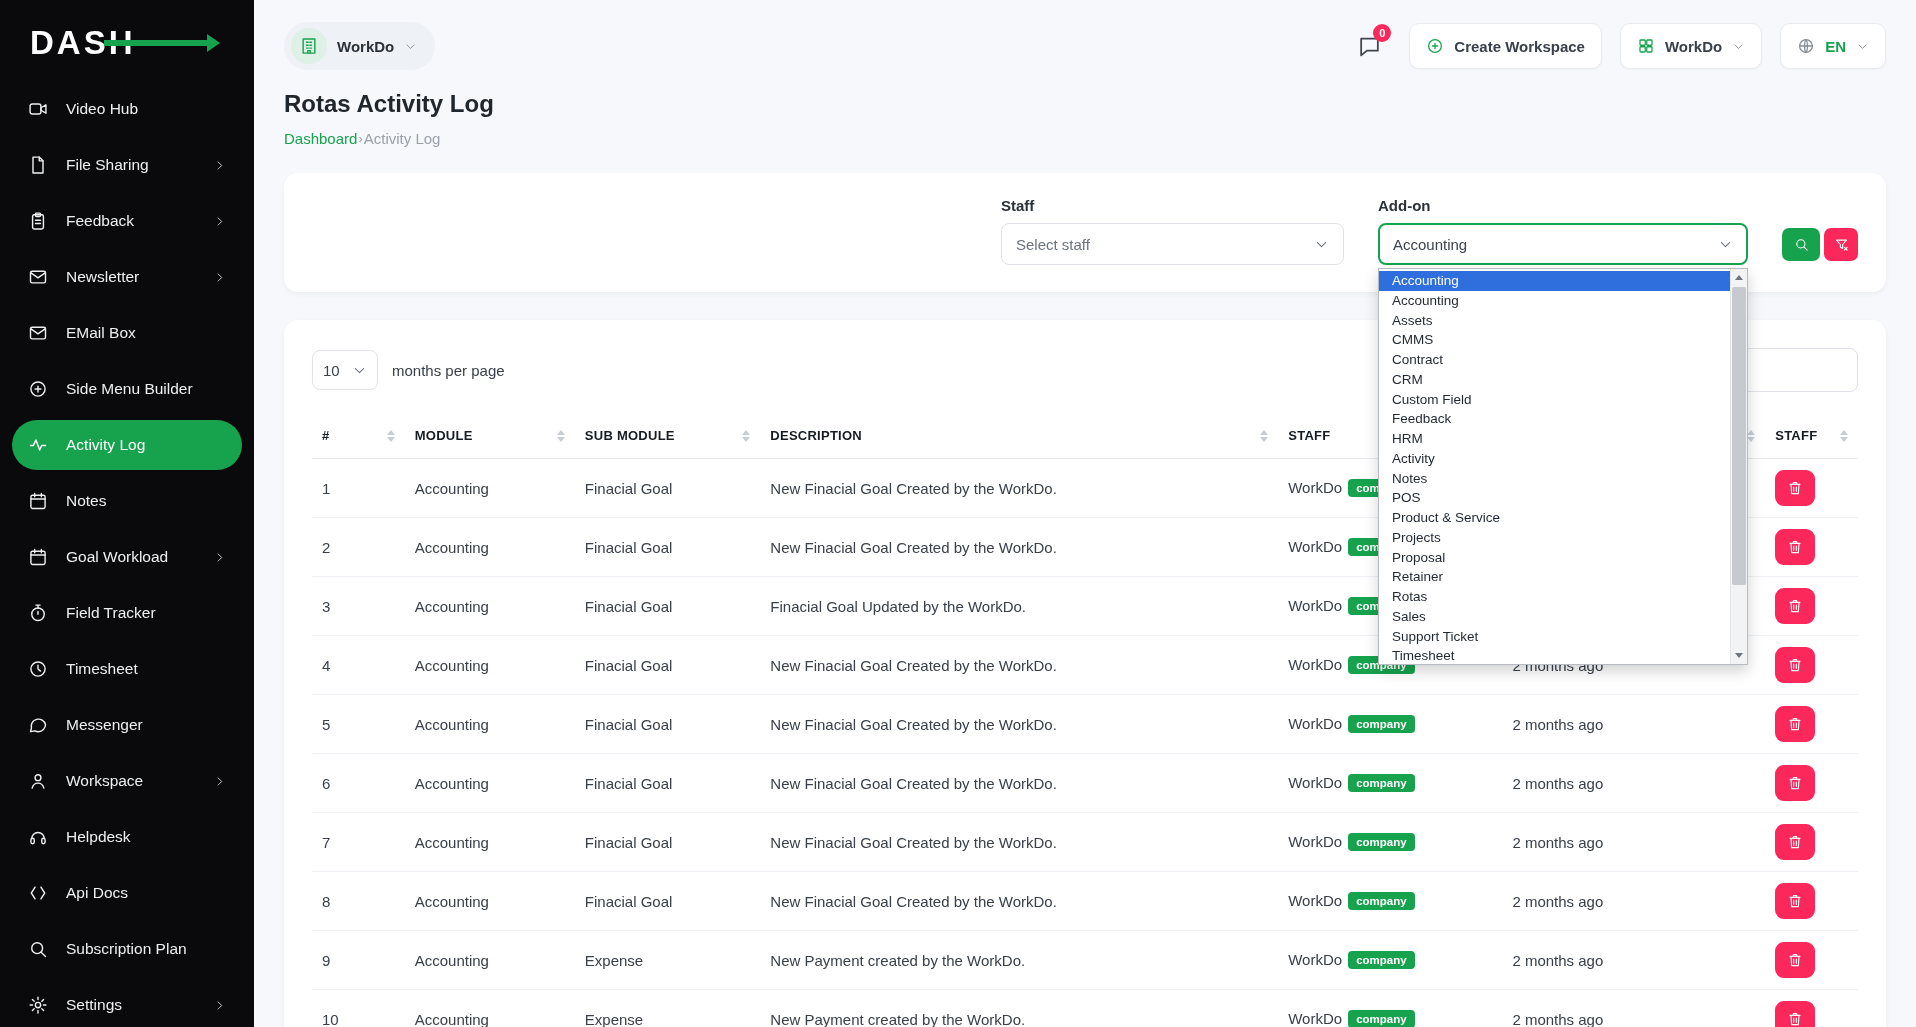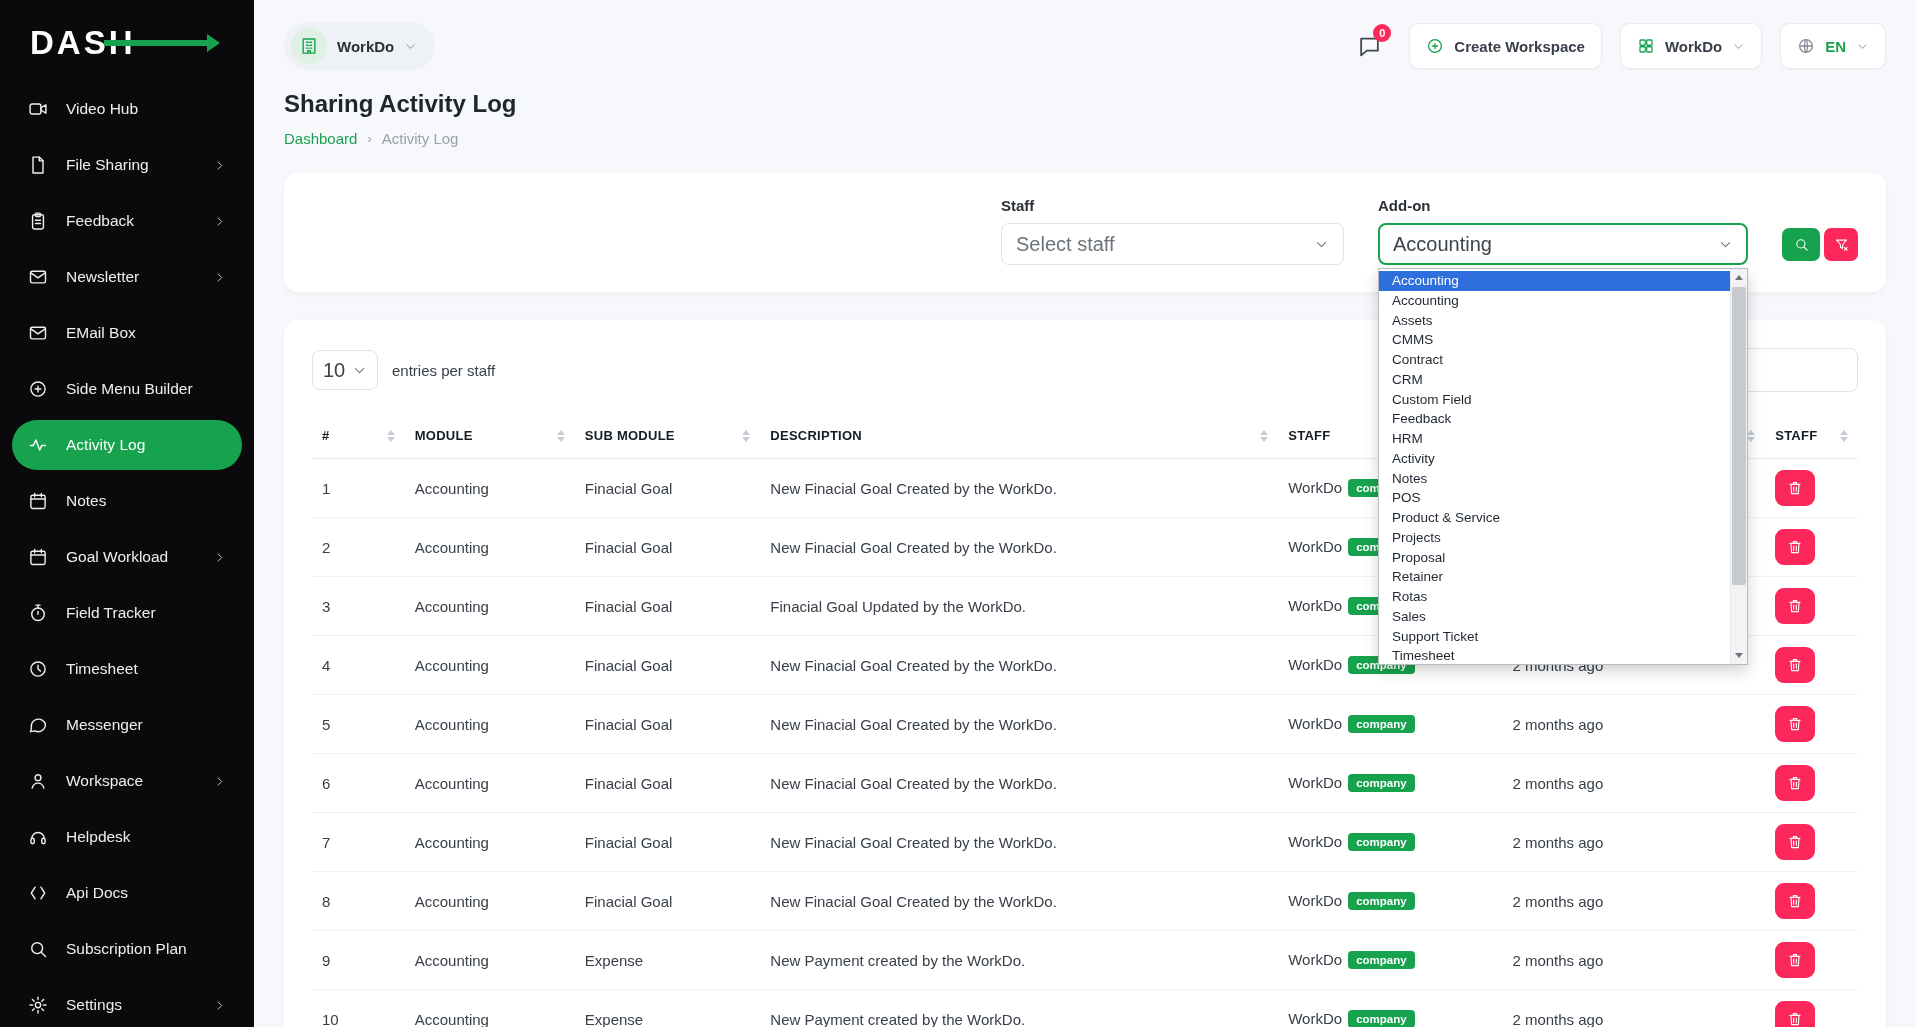--- a/index.html
+++ b/index.html
@@ -52,34 +52,34 @@
   .pill-btn{display:flex;align-items:center;gap:10px;height:46px;padding:12px 16px;background:#fff;border:1px solid #e8ebef;border-radius:10px;
     font-size:15px;font-weight:600;color:#39404a;cursor:pointer;font-family:inherit;box-shadow:0 1px 2px rgba(25,39,60,.04)}
   .pill-icon{display:flex}
   .pill-icon svg{width:18px;height:18px}
   .pill-icon.green{color:var(--accent)}
   .pill-icon.gray{color:#868d96}
   .lang{color:var(--accent);font-weight:700}
 
   .page-head{padding:20px 30px 0}
   .page-title{font-size:24px;font-weight:800;color:#20262d}
-  .breadcrumb{display:flex;align-items:center;gap:10px;margin-top:12px;font-size:15px}
+  .breadcrumb{display:flex;align-items:center;gap:1px;margin-top:12px;font-size:15px}
   .bc-link{color:var(--accent);cursor:pointer}
   .bc-sep{color:#9aa1aa;font-size:13px}
   .bc-current{color:#9aa1aa}
 
   
   .filter-card{margin:26px 30px 0;background:#fff;border-radius:14px;box-shadow:0 2px 5px rgba(25,39,60,.05);
     padding:24px 28px 27px;display:flex;justify-content:flex-end;align-items:flex-start;gap:34px;position:relative;z-index:5}
   .filter-group{width:343px}
   .filter-group.addon{width:370px}
   .filter-label{font-size:15px;font-weight:600;color:#2b3138;margin-bottom:9px}
   .select-wrap{position:relative}
   .select-box{height:42px;border:1px solid #dfe3e9;border-radius:8px;background:#fff;display:flex;align-items:center;
-    justify-content:space-between;padding:0 14px;cursor:pointer;font-size:20px}
+    justify-content:space-between;padding:0 14px;cursor:pointer;font-size:15px}
   .select-box.focused{border:2px solid var(--accent);padding:0 13px}
   .select-value{color:#3c434b}
   .select-value.muted{color:#6c737d}
   .select-chev{display:flex;color:#6c737d}
   .select-chev svg{width:15px;height:15px}
   .filter-actions{display:flex;gap:4px;margin-top:31px}
   .sq-btn{width:38px;height:33px;border:none;border-radius:7px;display:flex;align-items:center;justify-content:center;cursor:pointer}
   .sq-btn.green{background:var(--accent)}
   .sq-btn.pink{background:var(--danger);width:34px}
   .sq-btn span{display:flex}
@@ -387,21 +387,21 @@
               <svg viewBox="0 0 24 24" fill="none" stroke="currentColor" stroke-width="1.7" stroke-linecap="round" stroke-linejoin="round">
                 <path d="M5.5 9l6.5 6.5L18.5 9"></path>
               </svg>
             </span>
           </span>
       </button>
     </div>
   </div>
 
   <div class="page-head">
-    <h1 class="page-title">Sharing Activity Log</h1>
+    <h1 class="page-title">Rotas Activity Log</h1>
     <div class="breadcrumb">
       <span class="bc-link">Dashboard</span>
       <span class="bc-sep">›</span>
       <span class="bc-current">Activity Log</span>
     </div>
   </div>
 
   <section class="filter-card">
     <div class="filter-group">
       <div class="filter-label">Staff</div>
@@ -495,21 +495,21 @@
         <div class="select-box">
           <span class="select-value">10</span>
           <span class="select-chev">
               <span>
                 <svg viewBox="0 0 24 24" fill="none" stroke="currentColor" stroke-width="1.7" stroke-linecap="round" stroke-linejoin="round">
                   <path d="M5.5 9l6.5 6.5L18.5 9"></path>
                 </svg>
               </span>
             </span>
         </div>
-        <span>entries per staff</span>
+        <span>months per page</span>
       </div>
       <input class="search-input" style="">
     </div>
 
     <table>
       <thead>
         <tr>
             <th class="c0">
               <div class="th-inner">
                 <span>#</span>

